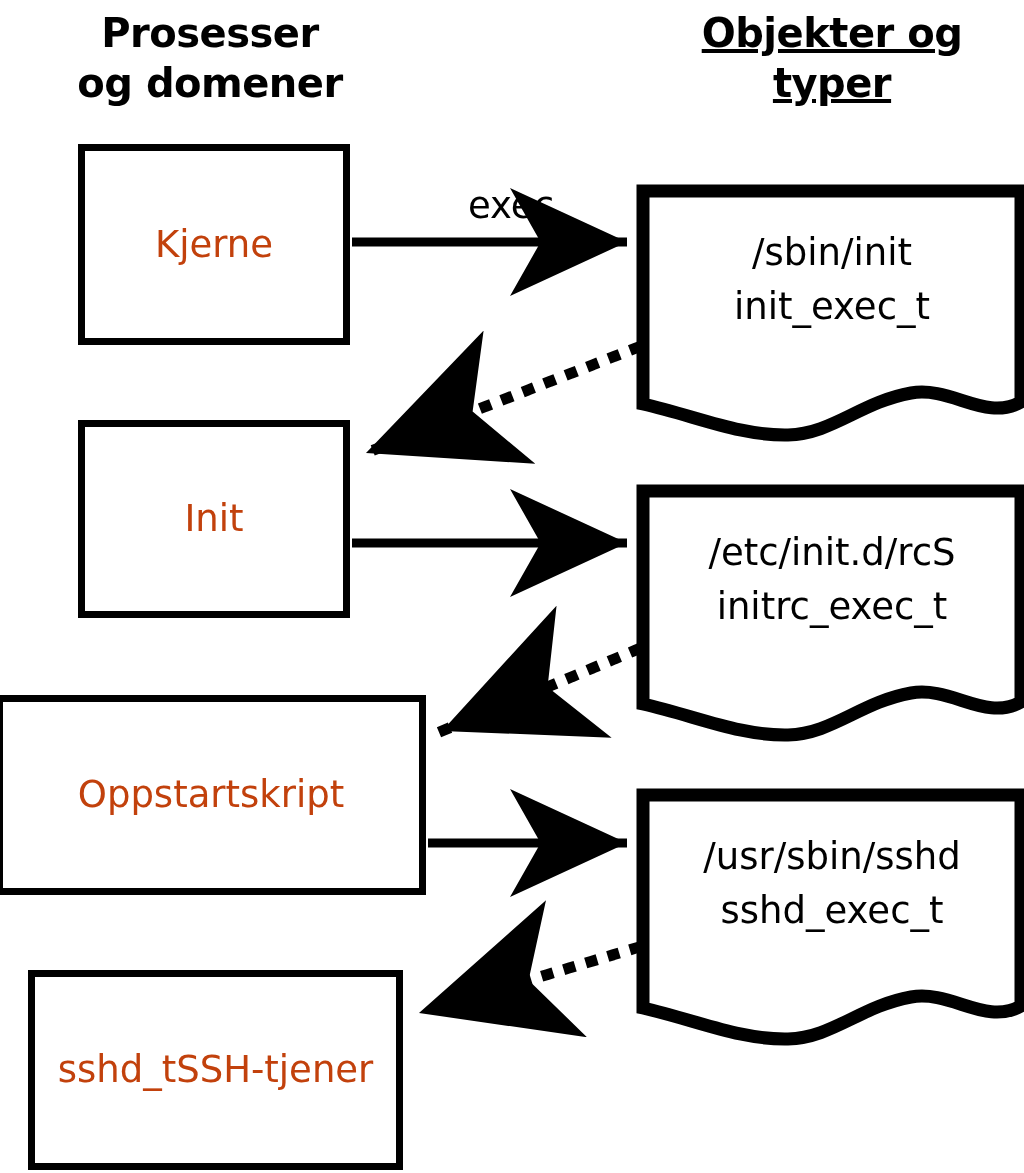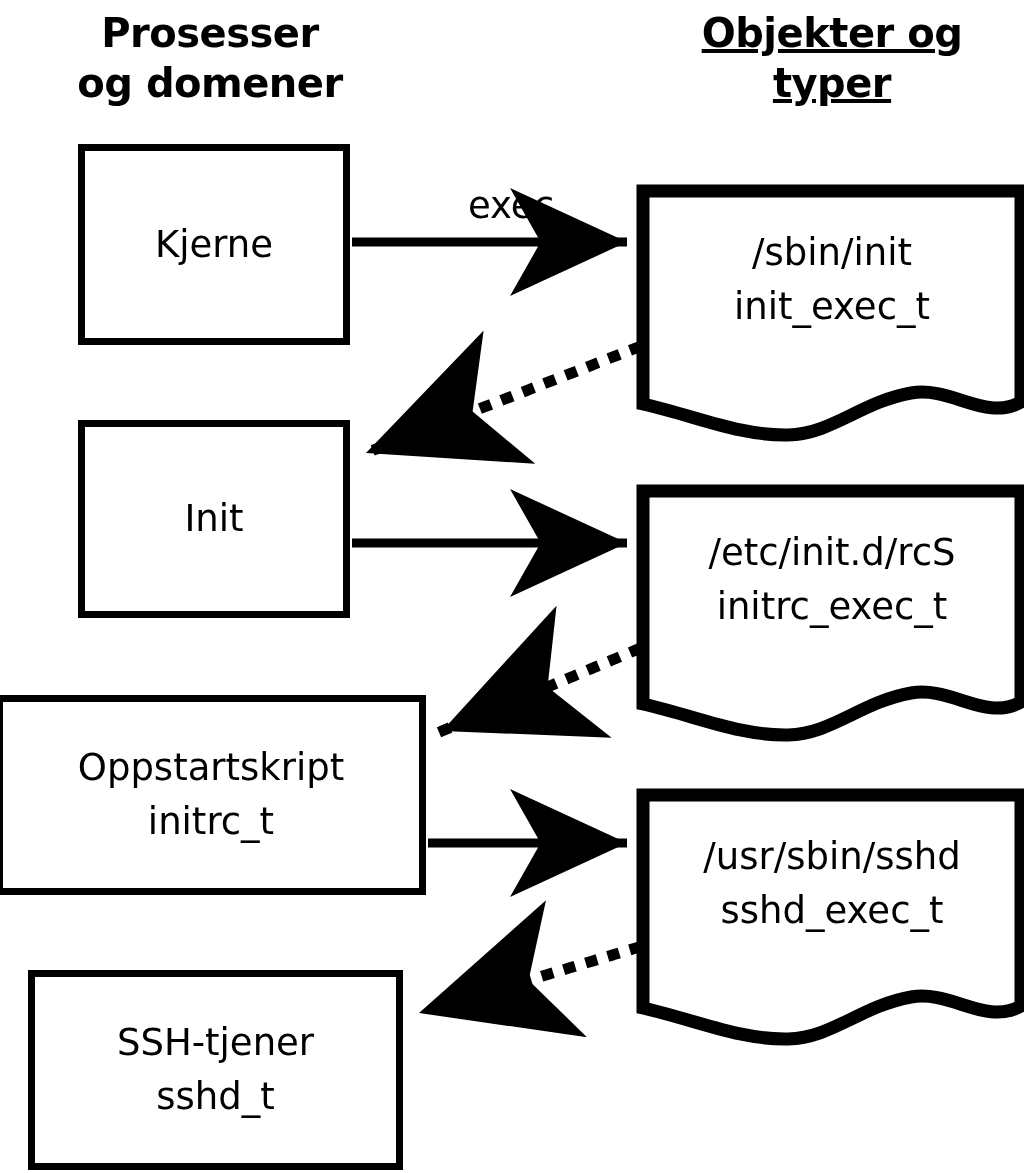--- a/index.html
+++ b/index.html
@@ -28,24 +28,24 @@
   }
   #header-left  { left: 40px;  top: 8px;  width: 340px; }
   #header-right { left: 640px; top: 8px;  width: 384px; text-decoration: underline; }
 
   .proc-box {
     position: absolute;
     box-sizing: border-box;
     border: 7px solid #000000;
     background: #ffffff;
     display: flex;
-    flex-direction: column;
+    flex-direction: row;
     align-items: center;
     justify-content: center;
-    color: #000000;
+    color: #c2410c;
     font-size: 37px;
     line-height: 54px;
   }
   .proc-box .line { display: block; white-space: nowrap; }
 
   .doc-shape {
     position: absolute;
   }
   .doc-shape svg { display: block; overflow: visible; }
   .doc-label {
@@ -89,26 +89,25 @@
   <div class="proc-box" style="left:78px; top:144px; width:272px; height:201px;">
     <span class="line">Kjerne</span>
   </div>
 
   <div class="proc-box" style="left:78px; top:420px; width:272px; height:198px;gap:44px;">
     <span class="line">Init</span>
   </div>
 
   <div class="proc-box" style="left:-4px; top:695px; width:430px; height:200px;">
     <span class="line">Oppstartskript</span>
-    <span class="line">initrc_t</span>
   </div>
 
   <div class="proc-box" style="left:28px; top:970px; width:375px; height:200px;">
+    <span class="line">sshd_t</span>
     <span class="line">SSH-tjener</span>
-    <span class="line">sshd_t</span>
   </div>
 
   <div class="doc-shape" style="left:636px; top:184px; width:392px; height:240px;">
     <svg width="392" height="240" viewBox="0 0 392 240" aria-hidden="true">
       <path d="M 7 7 L 385 7 L 385 218 C 349 238 316 202 275 209
                C 225 218 196 250 152 251 C 104 252 60 232 7 220 Z" fill="#ffffff" stroke="#000000" stroke-width="13" stroke-linejoin="miter" stroke-linecap="butt"></path>
     </svg>
     <div class="doc-label" style="top:42px;">
       <span class="line">/sbin/init</span>
       <span class="line">init_exec_t</span>

